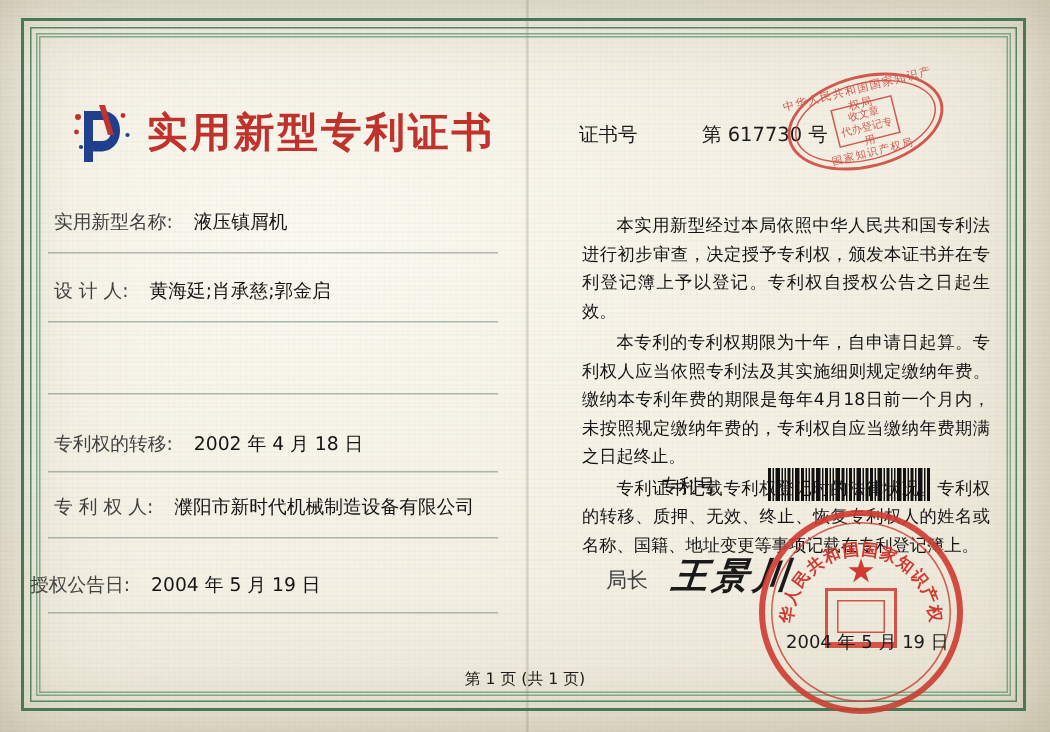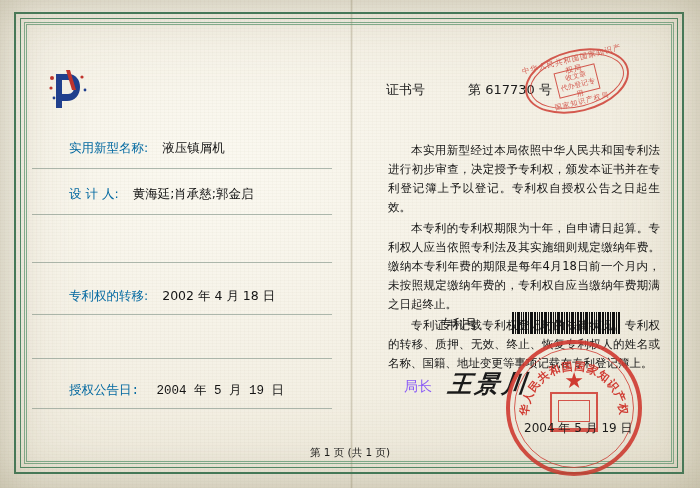--- a/index.html
+++ b/index.html
@@ -164,21 +164,21 @@
   }
 
   
   .field {
     position: absolute;
     font-family: "DejaVu Sans", sans-serif;
     font-size: 12.5px;
     color: #141414;
     white-space: nowrap;
   }
-  .field .label { color: #0369a1; margin-left: 33px; }
+  .field .label { color: #404040; }
   .field .value { margin-left: 10px; color: #141414; }
 
   .rule {
     position: absolute;
     height: 1px;
     background: #9aa89c;
     opacity: 0.8;
   }
 
   
@@ -215,21 +215,21 @@
     height: 100%;
     margin-right: 1px;
   }
 
   
   .director-label {
     position: absolute;
     left: 404px; top: 378px;
     font-family: "DejaVu Sans", sans-serif;
     font-size: 14px;
-    color: #8b5cf6;
+    color: #404040;
   }
   .signature {
     position: absolute;
     left: 448px; top: 368px;
     font-family: "DejaVu Serif", serif;
     font-size: 24px;
     font-weight: bold;
     font-style: italic;
     color: #1a1a1a;
     letter-spacing: 3px;
@@ -340,20 +340,21 @@
       <path d="M16 12 L22 12 C26 12 28 15 28 19 C28 23 26 26 22 26 L16 26 Z" fill="#f4f1e6"></path>
       <path d="M20 2 L24 2 L30 22 L26 22 Z" fill="#c0332c"></path>
       <circle cx="6" cy="10" r="2" fill="#c0332c"></circle>
       <circle cx="5" cy="20" r="1.6" fill="#c0332c"></circle>
       <circle cx="8" cy="30" r="1.4" fill="#1f3f8f"></circle>
       <circle cx="36" cy="9" r="1.6" fill="#c0332c"></circle>
       <circle cx="39" cy="22" r="1.4" fill="#1f3f8f"></circle>
     </svg>
   </div>
 
+  <div class="main-title">实用新型专利证书</div>
 
   <div class="cert-no-label">证书号</div>
   <div class="cert-no-value">第 617730 号</div>
 
   <div class="oval-stamp">
     <div class="ring"></div>
     <div class="ring2"></div>
     <div class="arc-top">中华人民共和国国家知识产权局</div>
     <div class="inner-box">
       <span>收文章</span><br>
@@ -375,23 +376,27 @@
   <div class="rule" style="left:32px; top:214px; width:300px;"></div>
 
   <div class="rule" style="left:32px; top:262px; width:300px;"></div>
 
   <div class="field" style="left:36px; top:288px;">
     <span class="label">专利权的转移:</span>
     <span class="value">2002 年 4 月 18 日</span>
   </div>
   <div class="rule" style="left:32px; top:314px; width:300px;"></div>
 
+  <div class="field" style="left:36px; top:330px;">
+    <span class="label">专 利 权 人:</span>
+    <span class="value">濮阳市新时代机械制造设备有限公司</span>
+  </div>
   <div class="rule" style="left:32px; top:358px; width:300px;"></div>
 
-  <div class="field" style="left:36px; top:382px;font-family:Liberation Mono, monospace;">
+  <div class="field" style="left:20px; top:382px;">
     <span class="label">授权公告日:</span>
     <span class="value">2004 年 5 月 19 日</span>
   </div>
   <div class="rule" style="left:32px; top:408px; width:300px;"></div>
 
   <div class="para" style="top:141px;">
     <p>本实用新型经过本局依照中华人民共和国专利法进行初步审查，决定授予专利权，颁发本证书并在专利登记簿上予以登记。专利权自授权公告之日起生效。</p>
     <p>本专利的专利权期限为十年，自申请日起算。专利权人应当依照专利法及其实施细则规定缴纳年费。缴纳本专利年费的期限是每年4月18日前一个月内，未按照规定缴纳年费的，专利权自应当缴纳年费期满之日起终止。</p>
     <p>专利证书记载专利权登记时的法律状况。专利权的转移、质押、无效、终止、恢复专利权人的姓名或名称、国籍、地址变更等事项记载在专利登记簿上。</p>
   </div>

